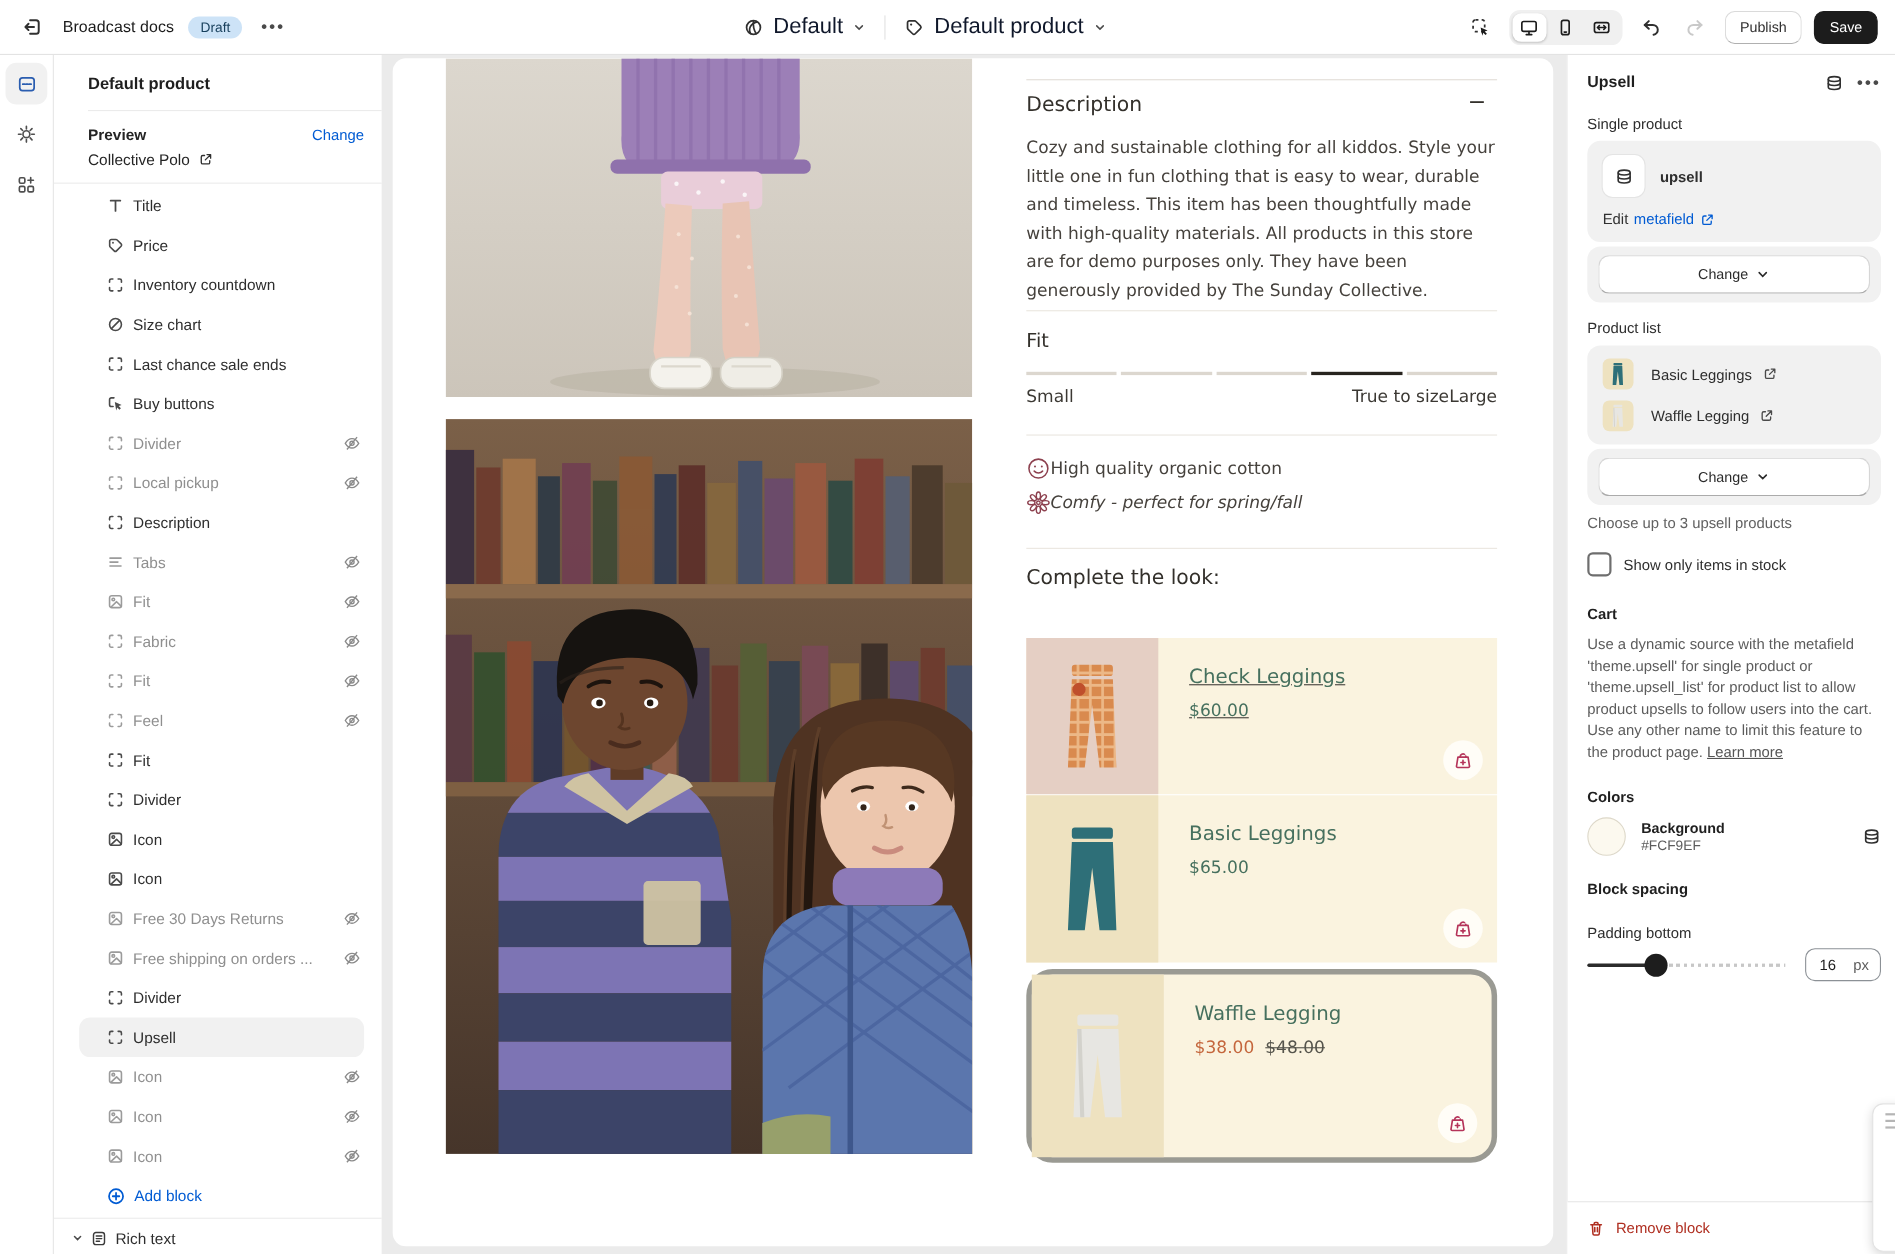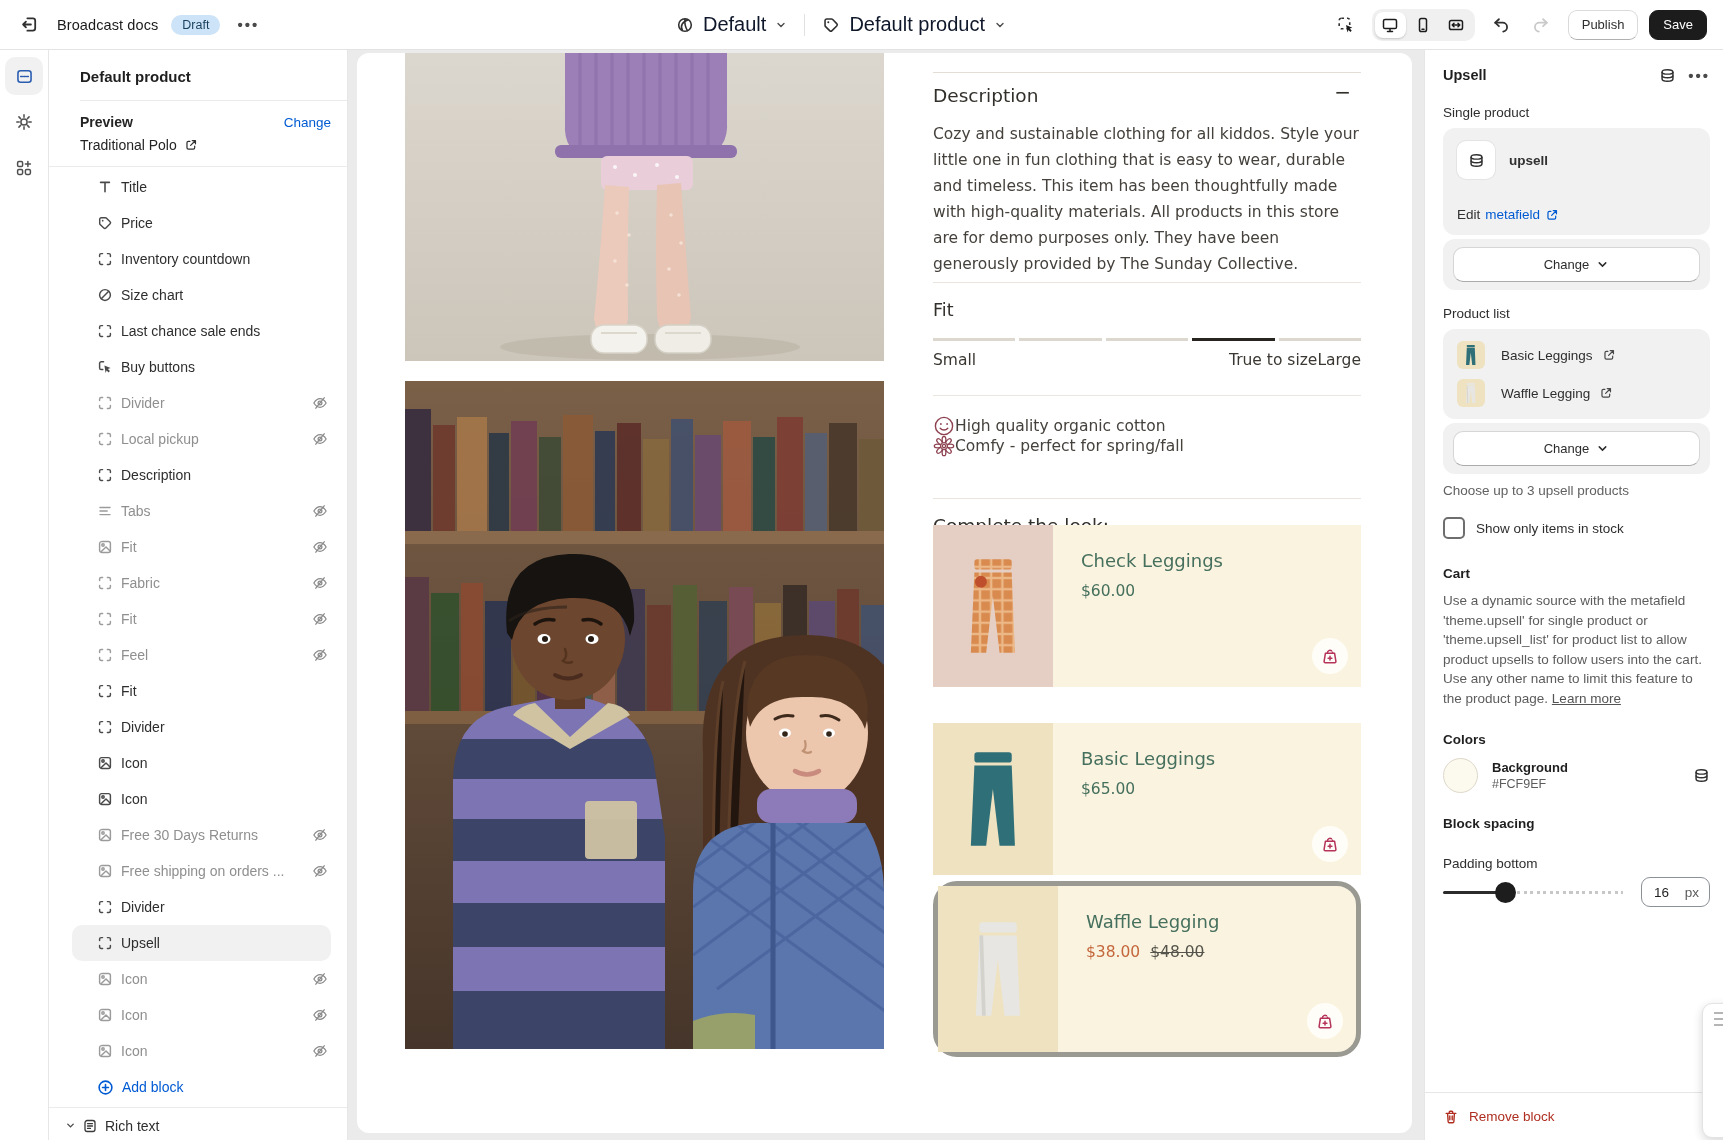--- a/index.html
+++ b/index.html
@@ -89,21 +89,21 @@
   .rp-header{display:flex;align-items:center;height:44px;padding-top:4px}
   .rp-title{font-size:14.5px;font-weight:700;color:#1f1f1f;flex:1}
   .rp-hicons{display:flex;align-items:center;gap:12px}
   .rp-label{font-size:13.5px;color:#2e2e2e;margin-top:8px}
   .panel-box{background:#f1f1f1;border-radius:12px;margin-top:8px}
   .panel-box + .panel-box{margin-top:4px}
   .pb-inner{padding:13px 14px}
   .mf-row{display:flex;align-items:center}
   .mf-tile{width:38px;height:38px;background:#fff;border-radius:9px;box-shadow:0 0 0 1px #e4e4e4;display:flex;align-items:center;justify-content:center}
   .mf-name{margin-left:14px;font-weight:700;font-size:13.5px}
-  .mf-edit{margin-top:28px;font-size:13.5px;display:flex;align-items:center;gap:5px}
+  .mf-edit{margin-top:13px;font-size:13.5px;display:flex;align-items:center;gap:5px}
   .mf-edit .blue{color:#005bd3;cursor:pointer;display:flex;align-items:center;gap:5px}
   .change-wrap{padding:8px 10px}
   .btn-change{height:33px;background:#fff;border:1px solid #d6d6d6;border-bottom-color:#ababab;border-radius:10px;display:flex;align-items:center;justify-content:center;gap:7px;font-size:13px;font-weight:500;color:#2c2c2c;cursor:pointer}
   .plist{padding:7px 14px}
   .plist-row{display:flex;align-items:center;height:38px;cursor:pointer}
   .mini-thumb{width:28px;height:28px;border-radius:6px;background:#eee2c0;display:flex;align-items:center;justify-content:center;overflow:hidden}
   .plist-name{margin-left:16px;font-size:13.5px;color:#2e2e2e}
   .plist-ext{margin-left:9px;display:flex;color:#4a4a4a}
   .helper{font-size:13.5px;color:#616161;margin-top:9px}
   .chk-row{display:flex;align-items:center;gap:11px;margin-top:19px;cursor:pointer}
@@ -250,21 +250,21 @@
   <div class="lp-head">
     <h1>Default product</h1>
   </div>
   <div class="lp-div inset" style="margin-top:15px"></div>
   <div class="lp-preview">
     <div class="lp-prev-row">
       <span class="lp-prev-lbl">Preview</span>
       <span class="link">Change</span>
     </div>
     <div class="lp-page">
-      <span>Traditional Polo</span>
+      <span>Collective Polo</span>
       <svg width="14" height="14" viewBox="0 0 16 16" fill="none" stroke="#303030" stroke-width="1.4" stroke-linecap="round" stroke-linejoin="round">
         <path d="M6.8 3.8H5a1.6 1.6 0 0 0-1.6 1.6V11A1.6 1.6 0 0 0 5 12.6h5.6A1.6 1.6 0 0 0 12.2 11V9.2"></path>
           <path d="M9.4 2.9h3.7v3.7M12.8 3.2 7.6 8.4"></path>
       </svg>
     </div>
   </div>
   <div class="lp-div"></div>
   <div class="lp-list">
       <div class="blk">
         <span class="blk-ic">
@@ -770,41 +770,41 @@
             <span>
               <svg width="22" height="22" viewBox="0 0 22 22" fill="none" stroke="#8d414f" stroke-width="1.4">
                 <circle cx="11" cy="11" r="8.6"></circle>
                 <circle cx="7.9" cy="9" r=".9" fill="#8d414f" stroke="none"></circle>
                 <circle cx="14.1" cy="9" r=".9" fill="#8d414f" stroke="none"></circle>
                 <path d="M7.2 13.3c2.1 2.3 5.5 2.3 7.6 0" stroke-linecap="round"></path>
               </svg>
             </span>
             <span>High quality organic cotton</span>
           </div>
-          <div class="feat" style="top: 382px;">
+          <div class="feat" style="top: 393px; font-style: italic;">
             <span>
               <svg width="22" height="22" viewBox="0 0 22 22" fill="none" stroke="#8d414f" stroke-width="1.25">
                 <ellipse cx="11" cy="4.6" rx="1.9" ry="3.3" transform="rotate(0 11 11)"></ellipse>
                 <ellipse cx="11" cy="4.6" rx="1.9" ry="3.3" transform="rotate(45 11 11)"></ellipse>
                 <ellipse cx="11" cy="4.6" rx="1.9" ry="3.3" transform="rotate(90 11 11)"></ellipse>
                 <ellipse cx="11" cy="4.6" rx="1.9" ry="3.3" transform="rotate(135 11 11)"></ellipse>
                 <ellipse cx="11" cy="4.6" rx="1.9" ry="3.3" transform="rotate(180 11 11)"></ellipse>
                 <ellipse cx="11" cy="4.6" rx="1.9" ry="3.3" transform="rotate(225 11 11)"></ellipse>
                 <ellipse cx="11" cy="4.6" rx="1.9" ry="3.3" transform="rotate(270 11 11)"></ellipse>
                 <ellipse cx="11" cy="4.6" rx="1.9" ry="3.3" transform="rotate(315 11 11)"></ellipse>
                 <circle cx="11" cy="11" r="1.6"></circle>
               </svg>
             </span>
             <span>Comfy - perfect for spring/fall</span>
           </div>
         </div>
       <div class="pv-div" style="top:445px;border-color:#eae6df"></div>
       <div class="pv-h" style="top:462px">Complete the look:</div>
       <div>
-          <div class="pcard" style="top: 472px; height: 162px;">
+          <div class="pcard" style="top: 527px; height: 142px; text-decoration: underline;">
             <div class="pthumb" style="background:#e5cfc4">
               <svg width="82.13333333333334" height="112" viewBox="0 0 44 60">
                 <defs>
                   <pattern id="chkc0" width="6" height="6" patternUnits="userSpaceOnUse">
                     <rect width="6" height="6" fill="#d98a4e"></rect>
                     <path d="M0 3h6M3 0v6" stroke="#ecb887" stroke-width="1.3"></path>
                   </pattern>
                 </defs>
                 <rect x="12" y="5" width="20" height="5.5" rx="1.5" fill="url(#chkc0)"></rect>
                 <path d="M12 12h20l1.7 43h-8.2L21.9 24.6 18.3 55h-8.2z" fill="url(#chkc0)"></path>

